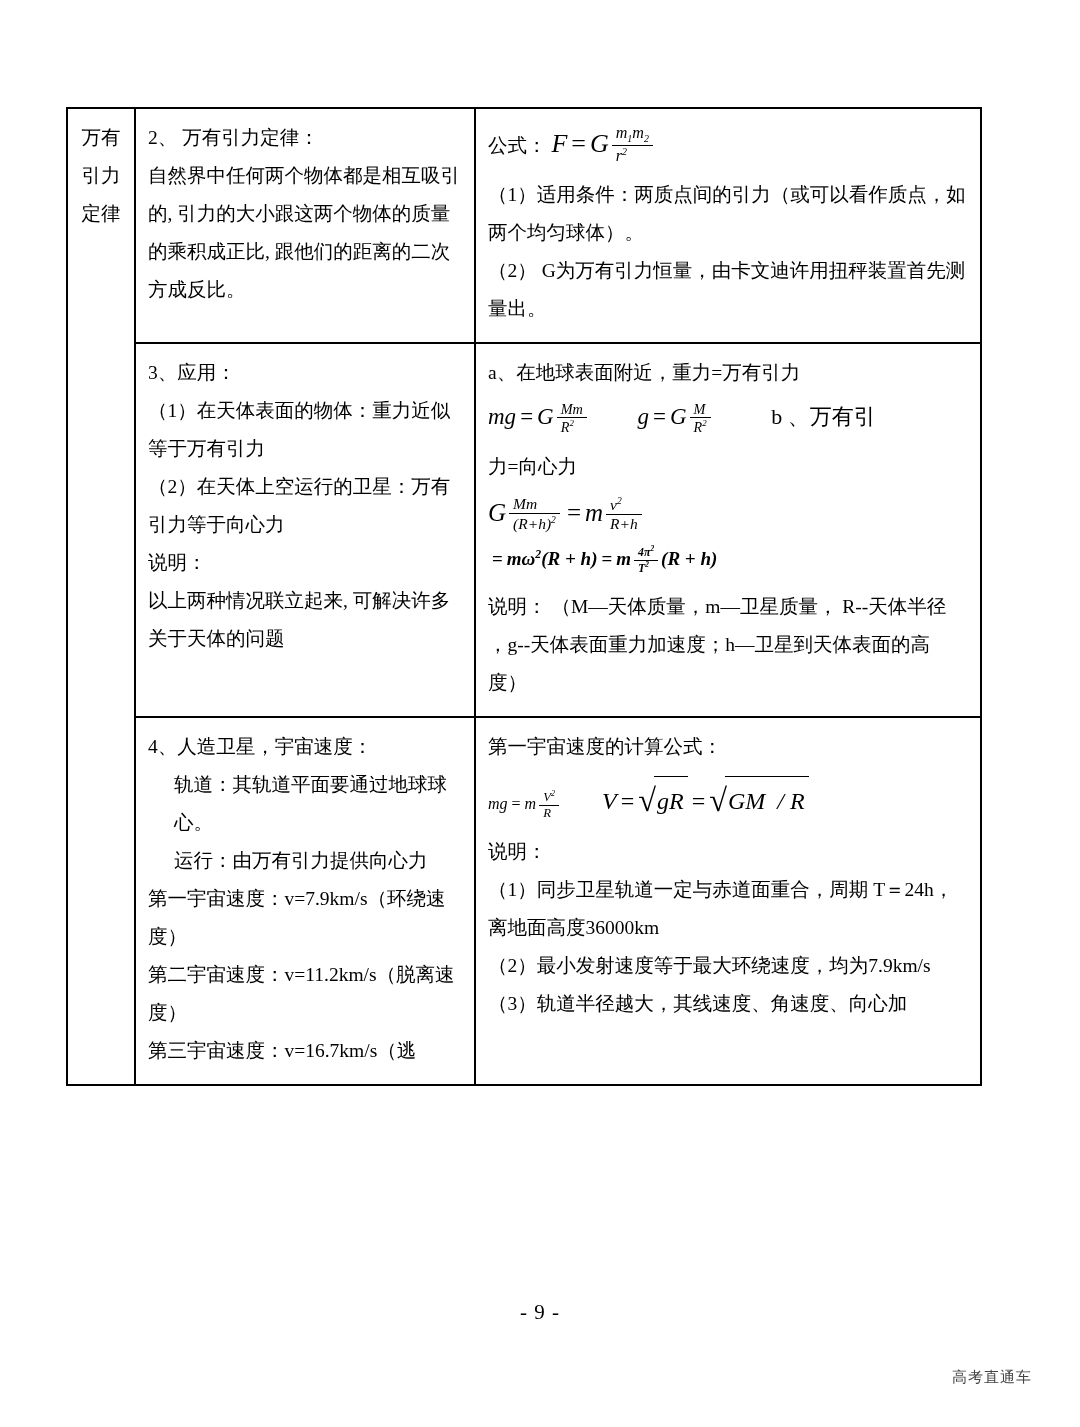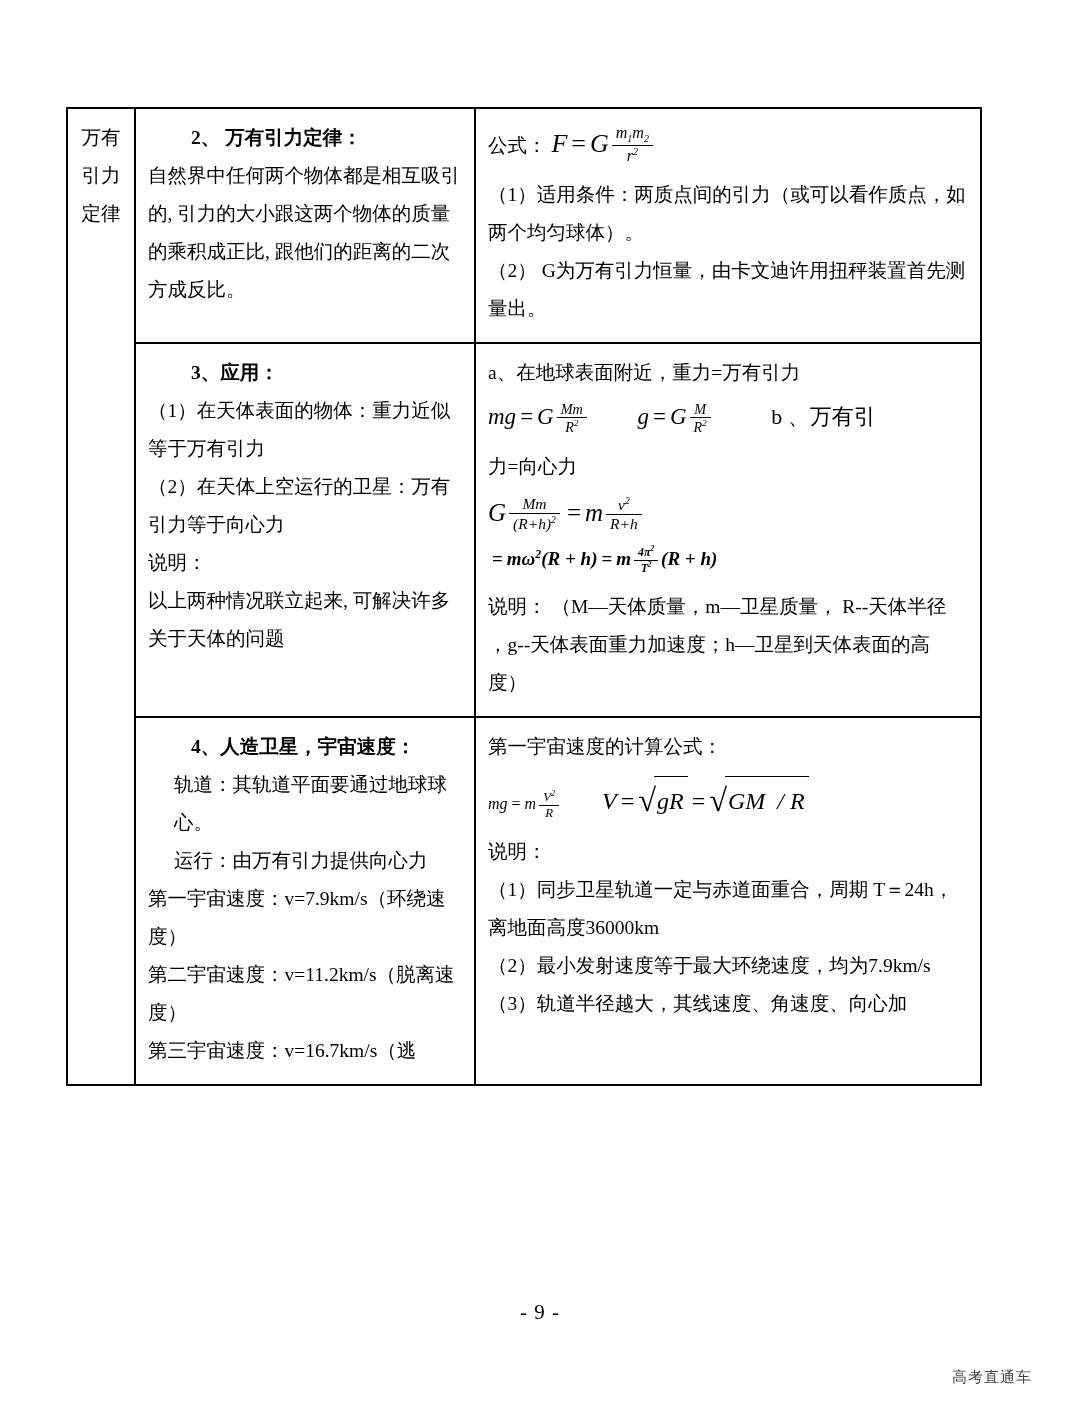--- a/index.html
+++ b/index.html
@@ -39,38 +39,37 @@
     width: 42px;
     text-align: center;
     vertical-align: middle;
     padding: 0;
     font-size: 19.5px;
     line-height: 2.3;
     letter-spacing: 0;
   }
   td.colA { width: 314px; }
   td.colB { width: 480px; }
-  .b { font-weight: bold; margin-left: 43px; }
+  .b { font-weight: normal; }
   p { margin: 0 0 0 0; }
   .ind2 { padding-left: 26px; }
   
   .math {
     font-family: "Liberation Serif", "DejaVu Serif", serif;
     font-style: italic;
     white-space: nowrap;
   }
   .mathline {
     margin: 10px 0 12px 0;
     font-size: 23px;
     line-height: 1.2;
   }
   .frac {
     display: inline-block;
     vertical-align: middle;
-    text-align: center;
     font-size: 0.62em;
     line-height: 1.15;
     margin: 0 3px;
     position: relative;
     top: -1px;
   }
   .frac .num { display: block; padding: 0 4px; }
   .frac .den { display: block; border-top: 1.3px solid #000; padding: 0 4px; }
   .sub { font-size: 0.62em; vertical-align: sub; font-style: italic; }
   .sup { font-size: 0.62em; vertical-align: super; font-style: italic; }

